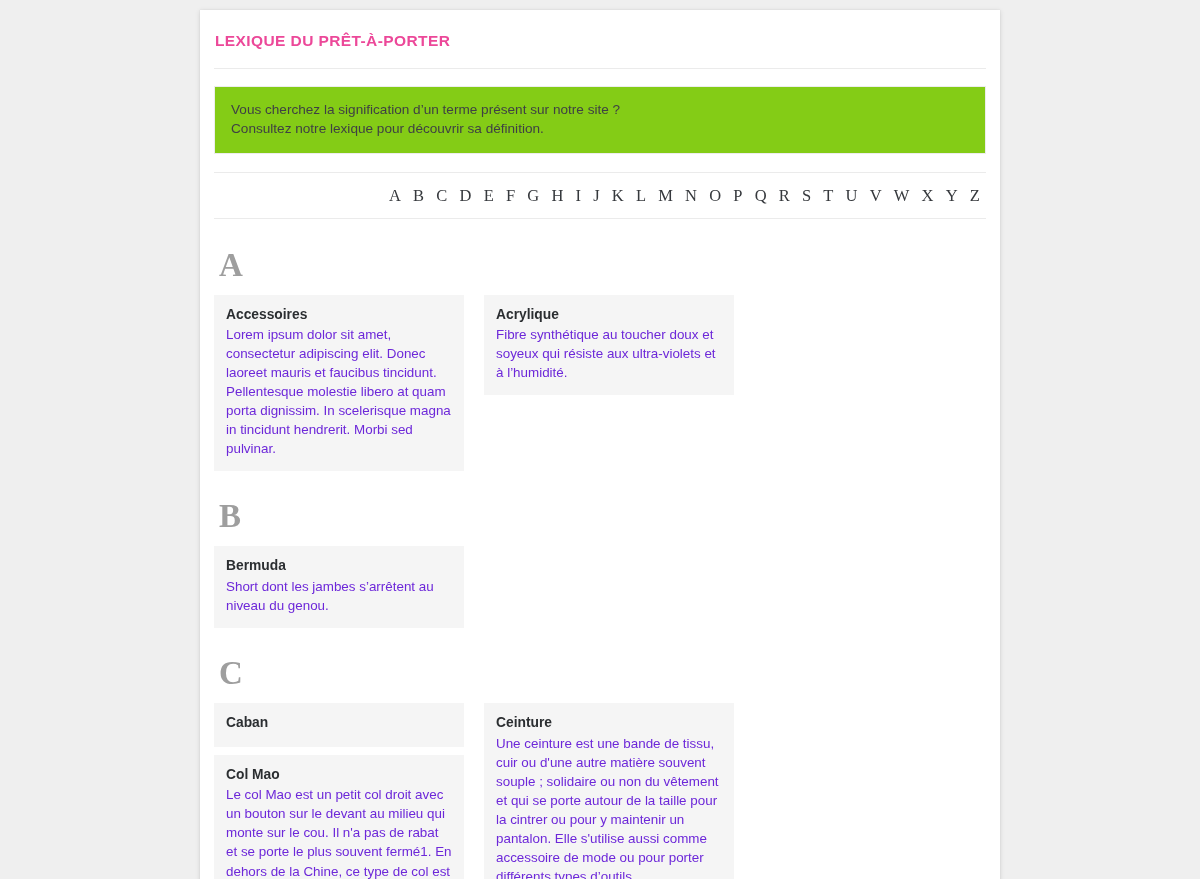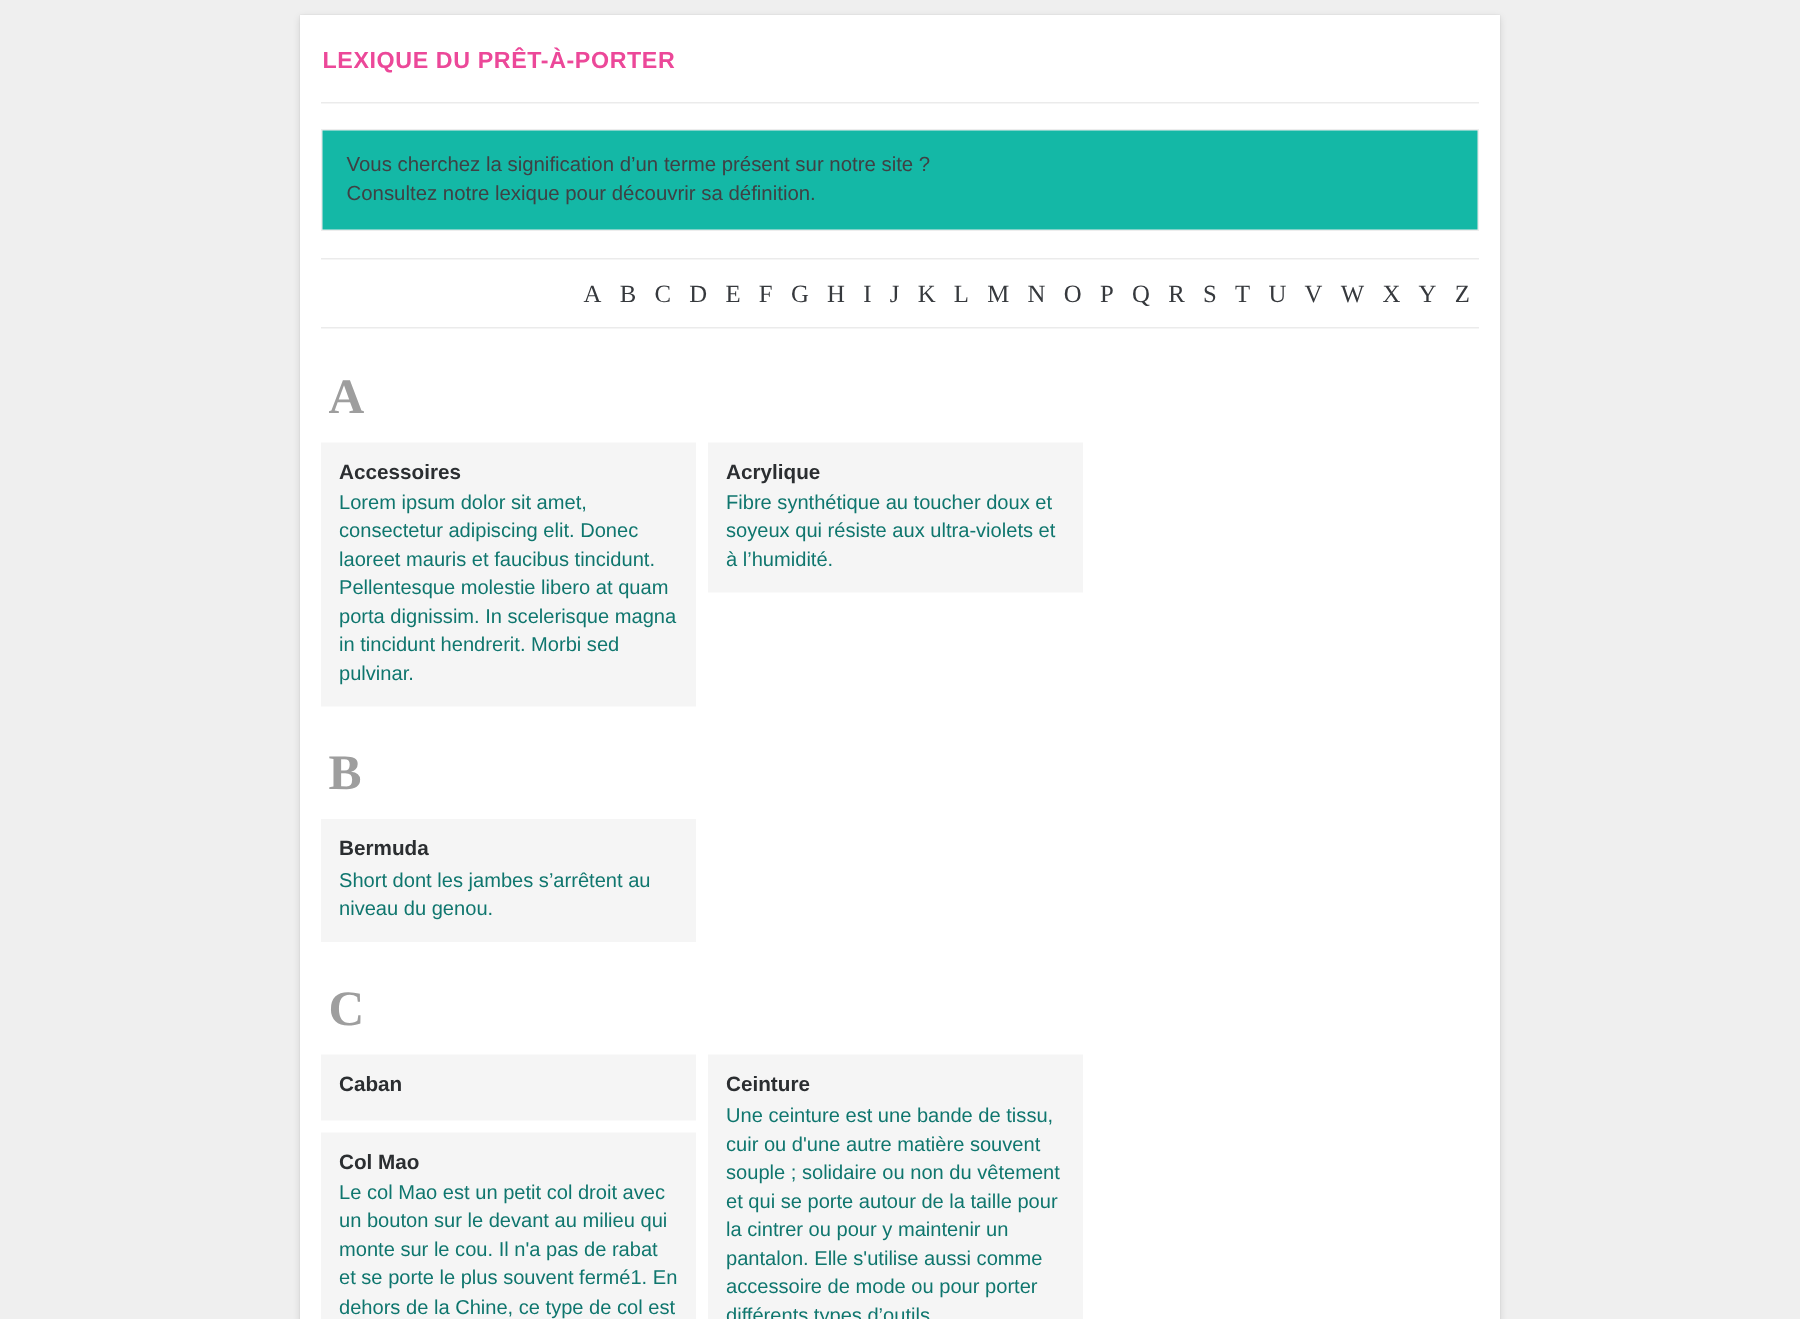--- a/index.html
+++ b/index.html
@@ -37,21 +37,21 @@
     padding: 22px 0 18px 0;
     margin: 0 0 0 1px;
   }
 
   .rule {
     border-top: 1px solid #ebebeb;
   }
 
   .intro-box {
     margin: 17px 0 0 0;
-    background: #14b8a6;
+    background: #84cc16;
     border: 1px solid #ededed;
     padding: 13px 16px 14px 16px;
   }
   .intro-line {
     font-size: 13.6px;
     line-height: 1.42;
     color: #3f4144;
     white-space: nowrap;
   }
 
@@ -82,21 +82,21 @@
     font-weight: bold;
     color: #9e9e9e;
     line-height: 1;
     margin: 29px 0 13px 5px;
   }
   .section:first-child .section-letter { margin-top: 30px; }
 
   .cols {
     display: flex;
     align-items: flex-start;
-    gap: 8px;
+    gap: 20px;
   }
   .col {
     width: 250px;
     flex: 0 0 250px;
     display: flex;
     flex-direction: column;
     gap: 8px;
   }
 
   .entry {
@@ -106,21 +106,21 @@
   .entry-term {
     font-size: 13.8px;
     font-weight: bold;
     color: #2b2e31;
     margin: 0 0 1px 0;
     line-height: 1.35;
   }
   .entry-def {
     font-size: 13.4px;
     line-height: 1.42;
-    color: #0f766e;
+    color: #6d28d9;
     margin: 0;
   }
 </style>
 </head>
 <body>
 
 <div class="page-card">
   <div class="card-inner">
 
     <h1 class="page-title">LEXIQUE DU PRÊT-À-PORTER</h1>

